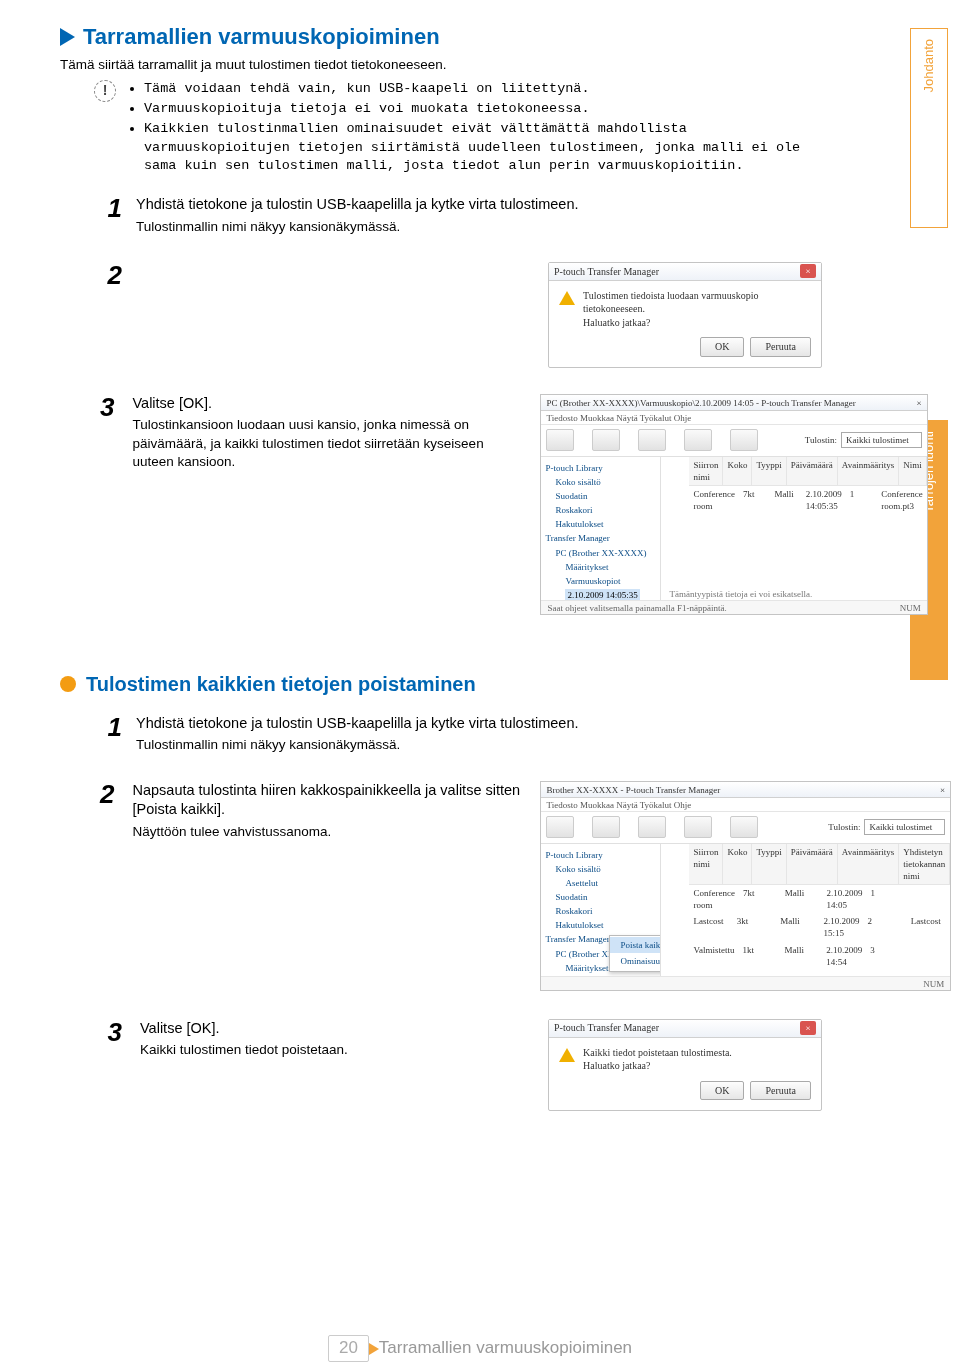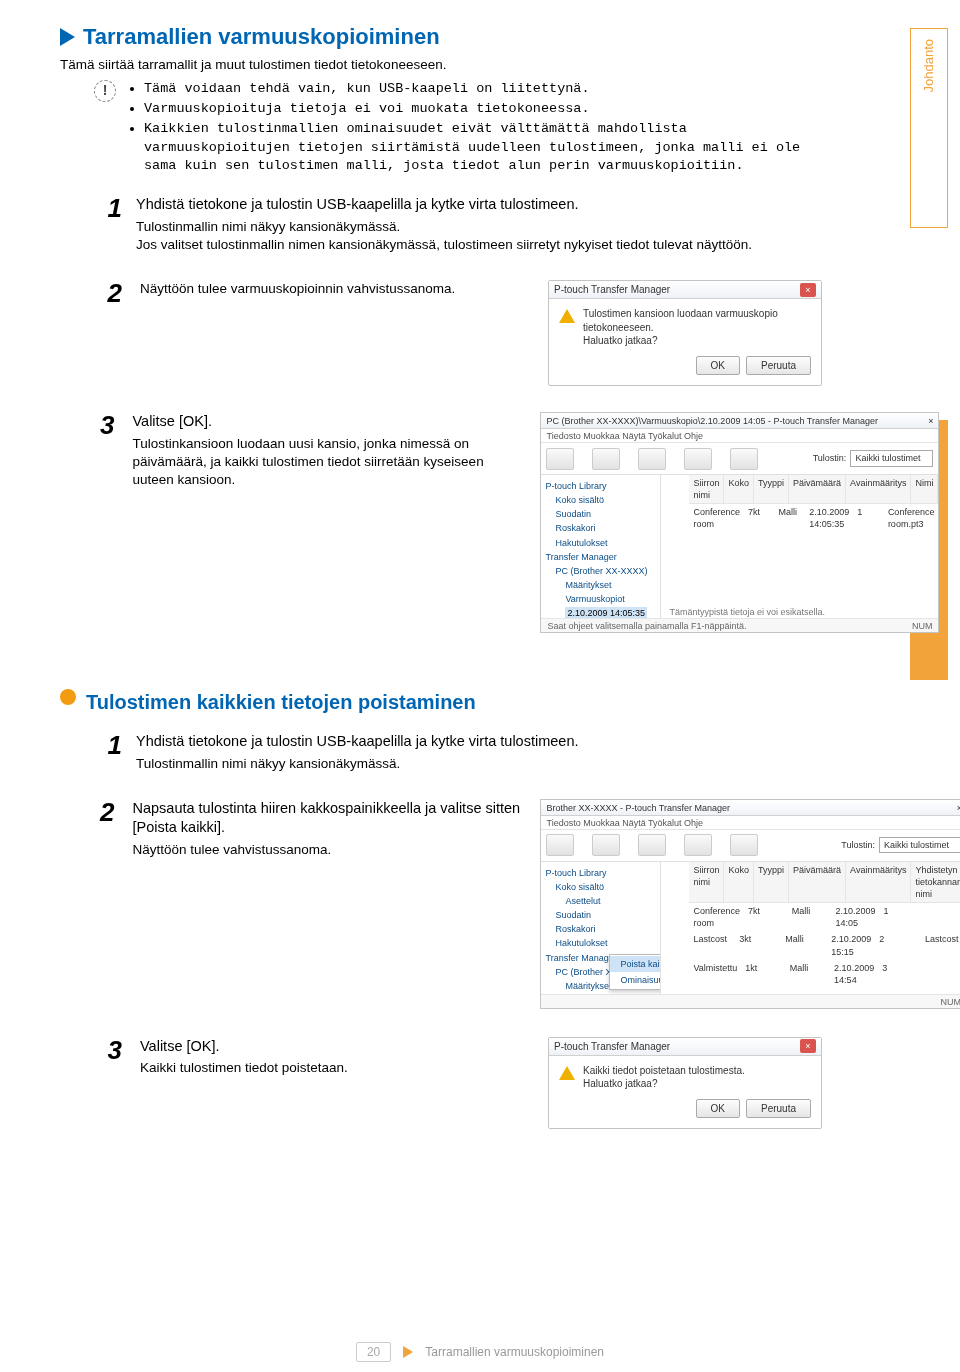--- a/index.html
+++ b/index.html
@@ -85,21 +85,21 @@
     line-height: 14px;
     text-align: center;
     color: #555;
   }
 
   .two-col {
     display: flex;
     gap: 18px;
   }
   .two-col .left { flex: 0 0 390px; }
-  .two-col .right { flex: 1; }
+  .two-col .right { flex: 1; font-family: Liberation Serif, serif; }
 
   .fake-dialog {
     border: 1px solid #c4c4c4;
     border-radius: 2px;
     background: #fff;
     font-size: 10px;
     color: #333;
   }
   .fake-dialog .tbar {
     height: 18px; background: linear-gradient(#fff,#eef2f8);
@@ -156,21 +156,21 @@
   .tree .sel { background:#cfe3f7; color:#000; display:inline-block; padding:0 2px; }
   .listpane { flex:1; overflow:hidden;padding-left:28px; }
   .cols { display:flex; border-bottom:1px solid #e5e5e5; background:#f5f5f5; }
   .cols span { flex:1; padding:2px 4px; border-right:1px solid #e5e5e5; }
   .row { display:flex;justify-content:space-between; }
   .row span { flex:1; padding:2px 4px; }
   .fake-app .status { position:absolute;bottom:14px;left:128px;color:#777; font-size:9px; }
   .fake-app .foot { position:absolute;bottom:0;left:0;right:0;height:14px;border-top:1px solid #e5e5e5;background:#f7f7f7;display:flex;justify-content:space-between;padding:1px 6px;color:#666; }
 
   .sec-title {
-    display:flex; gap:10px;
+    display:flex; align-items:center; gap:10px;
     color:#0066b3; font-size:20px; font-weight:bold;
     margin: 56px 0 16px 0;
   }
   .orange-dot {
     width:16px;height:16px;border-radius:50%;background:#f39c12;
   }
 
   
   .side-tab {
     position: absolute;
@@ -190,22 +190,22 @@
   }
   .tab-johdanto { top: 28px; height: 200px; }
   .tab-tarrojen { top: 420px; height: 260px; }
   .tab-liite    { top: 820px; height: 120px; }
 
   
   .page-footer {
     position:absolute;
     bottom: 10px;
     left: 0; right: 0;
-    display:flex; justify-content:center; align-items:center; gap:12px;
-    font-size:12px; color:#aaa;
+    display:flex; justify-content:center; align-items:center; gap:0;
+    font-size:17px; color:#aaa;
   }
   .page-footer .pg {
     border:1px solid #ccc; padding:1px 10px; border-radius:2px;
   }
   .page-footer .ft-tri {
     width:0;height:0;border-top:6px solid transparent;border-bottom:6px solid transparent;border-left:10px solid #f2a33a;
   }
   .page-footer .ft-txt { color:#999; }
 
   .context-menu {
@@ -246,40 +246,38 @@
       <li>Varmuuskopioituja tietoja ei voi muokata tietokoneessa.</li>
       <li>Kaikkien tulostinmallien ominaisuudet eivät välttämättä mahdollista varmuuskopioitujen tietojen siirtämistä uudelleen tulostimeen, jonka malli ei ole sama kuin sen tulostimen malli, josta tiedot alun perin varmuuskopioitiin.</li>
     </ul>
   </div>
 
   <div class="step-row">
     <div class="step-num">1</div>
     <div class="step-body">
       <div class="step-title">Yhdistä tietokone ja tulostin USB-kaapelilla ja kytke virta tulostimeen.</div>
       <div class="step-sub">Tulostinmallin nimi näkyy kansionäkymässä.</div>
-      <div class="step-sub">Jos valitset tulostinmallin nimen kansionäkymässä, tulostimeen siirretyt nykyiset tiedot tulevat näyttöön.</div>
     </div>
   </div>
 
   <div class="step-row two-col">
     <div class="step-num">2</div>
     <div class="left step-body">
-      <div class="step-sub">Näyttöön tulee varmuuskopioinnin vahvistussanoma.</div>
     </div>
     <div class="right">
       <div class="fake-dialog">
         <div class="tbar">
           <span>P-touch Transfer Manager</span>
           <span class="close-x">×</span>
         </div>
         <div class="body">
           <div class="warn-row">
             <div class="warn-ico"></div>
             <div>
-              <div>Tulostimen kansioon luodaan varmuuskopio tietokoneeseen.</div>
+              <div>Tulostimen tiedoista luodaan varmuuskopio tietokoneeseen.</div>
               <div>Haluatko jatkaa?</div>
             </div>
           </div>
           <div class="dlg-btns">
             <div class="dlg-btn">OK</div>
             <div class="dlg-btn">Peruuta</div>
           </div>
         </div>
       </div>
     </div>

